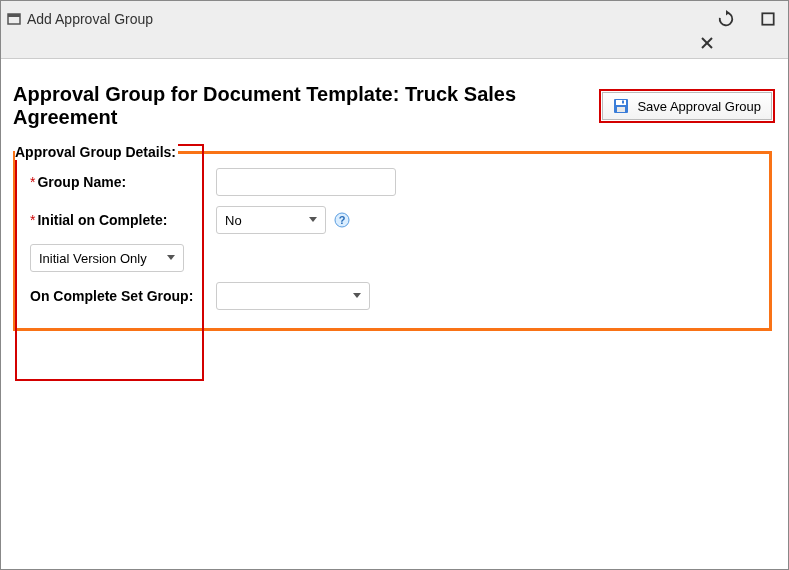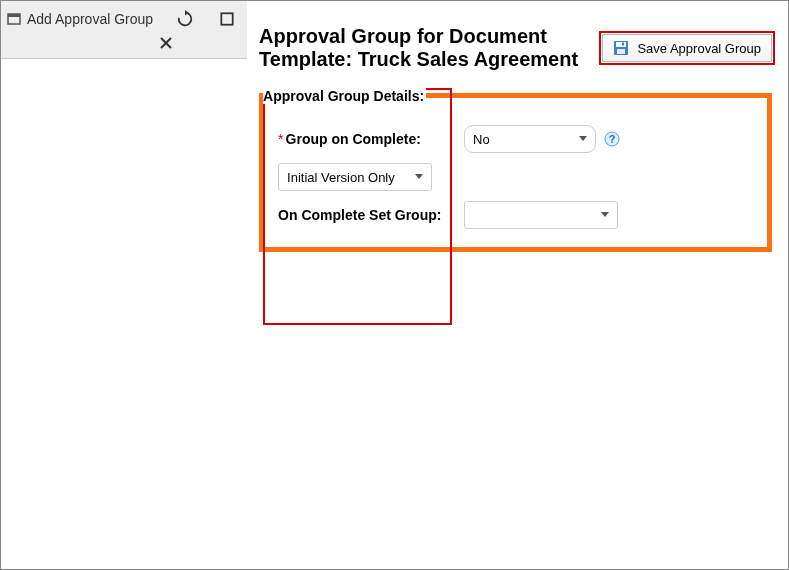--- a/index.html
+++ b/index.html
@@ -8,21 +8,21 @@
     font-family: Arial, Helvetica, sans-serif;
     font-size: 13px;
     color: #000;
     background: #fff;
   }
   .window {
     width: 789px;
     height: 570px;
     border: 1px solid #888;
     display: flex;
-    flex-direction: row;
+    flex-direction: column;
   }
   .titlebar {
     background: #eeeeee;
     height: 58px;
     position: relative;
     border-bottom: 1px solid #ccc;
   }
   .titlebar-row1 {
     display: flex;
     align-items: center;
@@ -78,22 +78,22 @@
     padding: 5px 10px;
     font-size: 13px;
     cursor: pointer;
     outline: 2px solid #d30000;
     outline-offset: 1px;
   }
   .save-btn .disk {
     width: 16px; height: 16px; margin-right: 8px;
   }
   .fieldset-wrap {
-    border: 5px solid #f97316;
-    padding: 27px 16px 18px 14px;
+    border: 3px solid #f97316;
+    padding: 14px 16px 18px 14px;
     position: relative;
   }
   .fieldset-legend {
     position: absolute;
     top: -10px;
     left: -1px;
     background: #fff;
     font-weight: bold;
     font-size: 14px;
     padding-right: 2px;
@@ -135,21 +135,21 @@
     display: inline-flex;
     align-items: center;
     border: 1px solid #ccc;
     border-radius: 3px;
     background: #fff;
     height: 28px;
     padding: 0 8px;
     cursor: pointer;
   }
   .select-wrap.sm { width: 100px; }
-  .select-wrap.md { width: 132px; border-radius: 9px; }
+  .select-wrap.md { width: 110px; }
   .select-wrap.lg { width: 154px; }
   .select-wrap .caret {
     position: absolute;
     right: 8px;
     top: 50%;
     transform: translateY(-50%);
   }
   .select-wrap.disabled { color: #999; cursor: default; }
   .select-label { font-size: 13px; }
   .help-icon {
@@ -213,26 +213,32 @@
           </svg>
         </span>
         <span>Save Approval Group</span>
       </div>
     </div>
 
     <div class="fieldset-wrap">
       <div class="labels-highlight"></div>
       <span class="fieldset-legend" style="border:none;">Approval Group Details:</span>
 
-
-
-
       <div class="form-row">
         <div class="form-label">
-          <span class="req">*</span><span>Group on Complete:</span>
+          <span class="req">*</span><span>Group Name:</span>
+        </div>
+        <input class="text-input" type="text" value="" style="">
+      </div>
+
+
+
+      <div class="form-row">
+        <div class="form-label">
+          <span class="req">*</span><span>Initial on Complete:</span>
         </div>
         <div class="select-wrap md">
           <span class="select-label">No</span>
           <span class="caret">
             <svg width="8" height="6" viewBox="0 0 8 6">
                 <path d="M0 0 L8 0 L4 5 Z" fill="#555"></path>
               </svg>
           </span>
         </div>
         <span class="help-icon">

